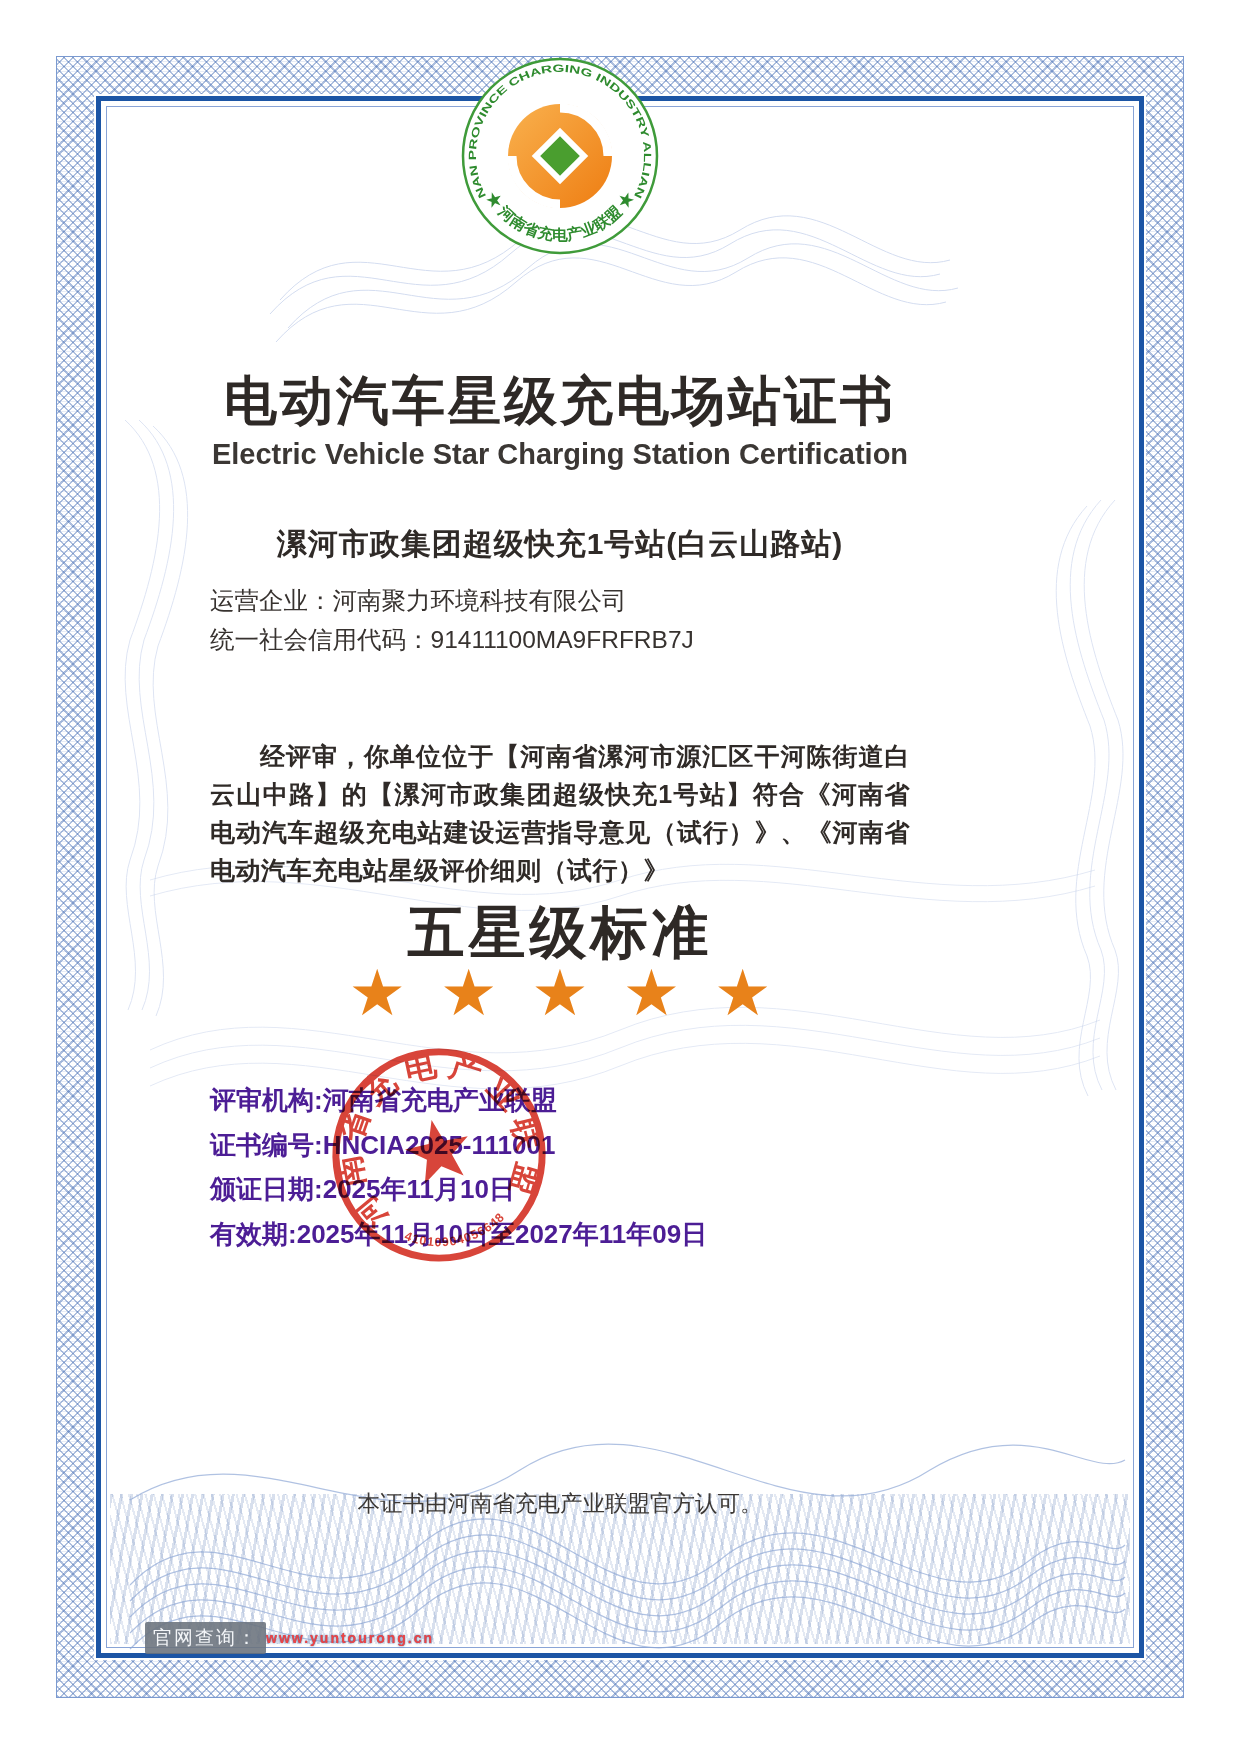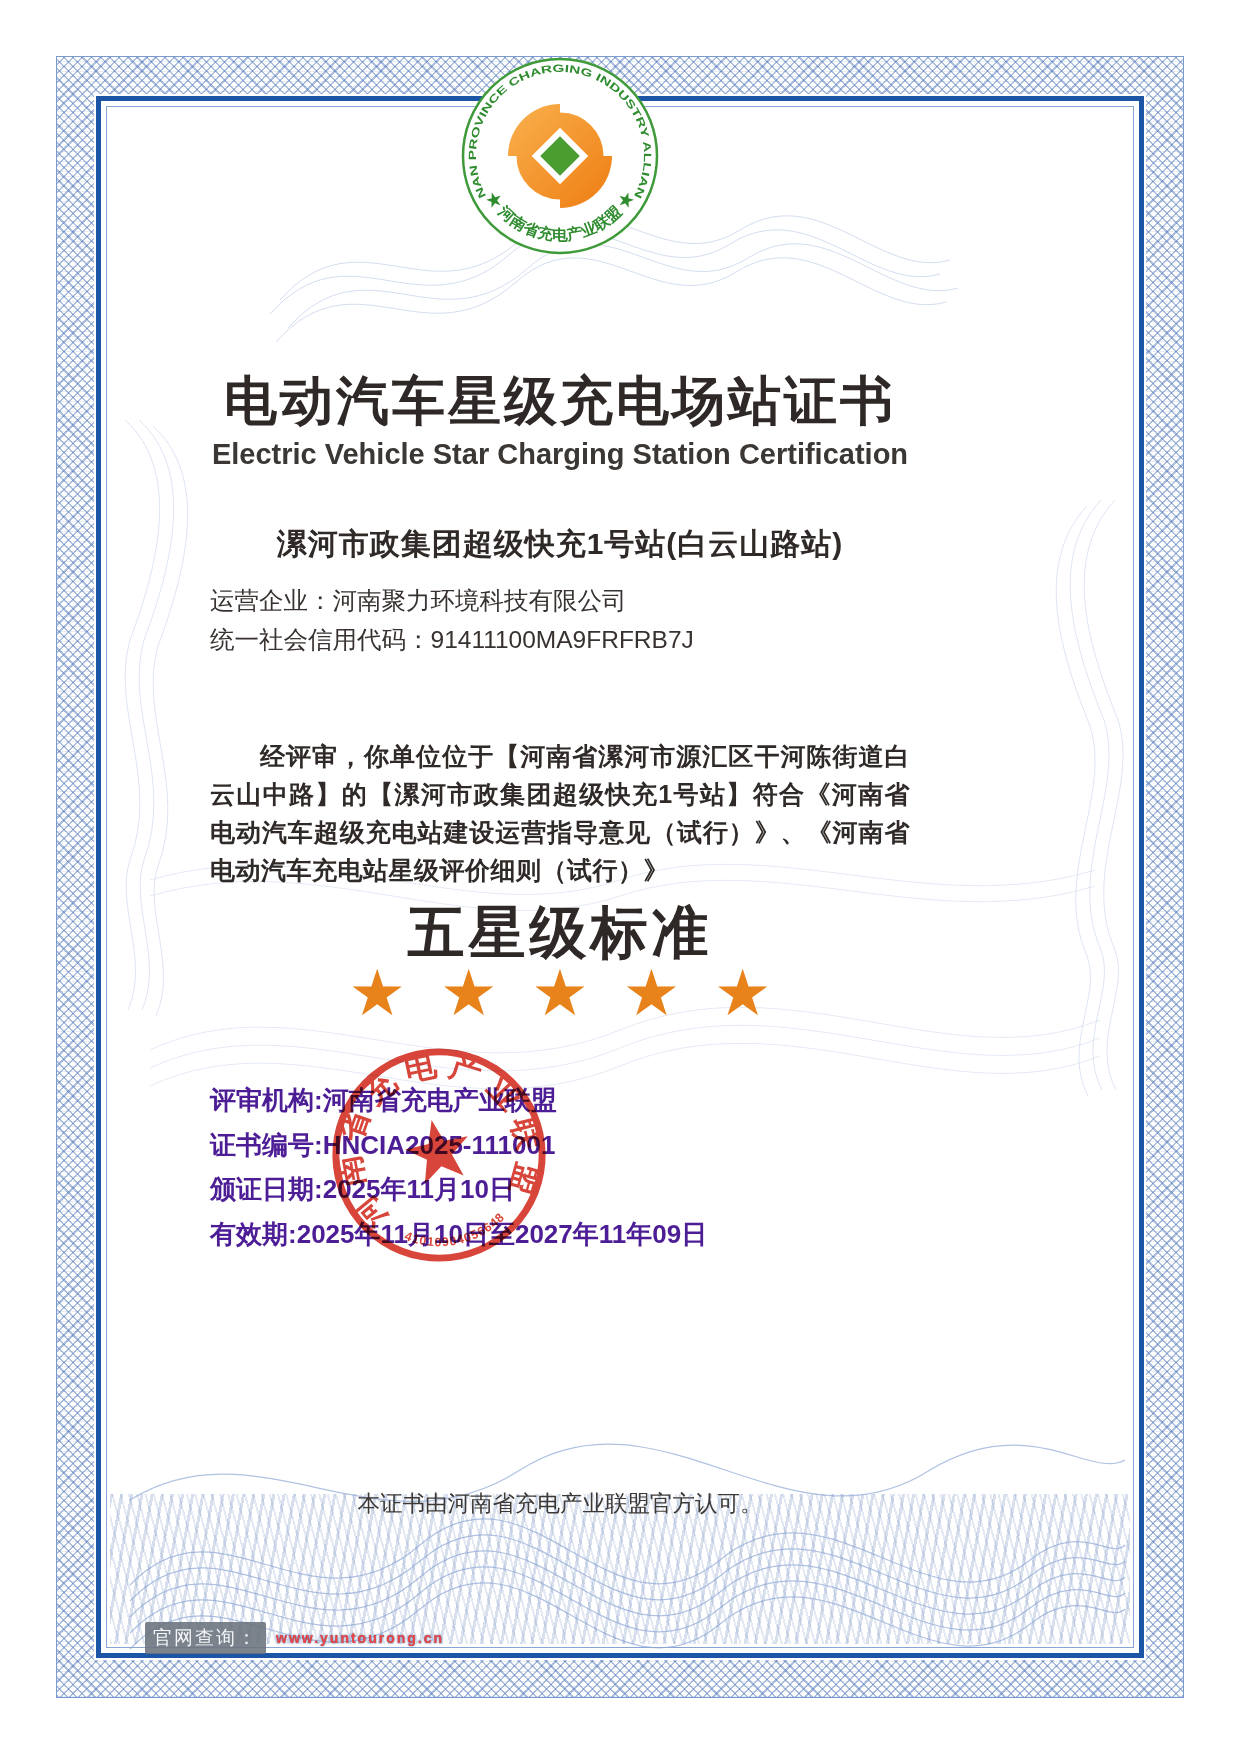--- a/index.html
+++ b/index.html
@@ -42,21 +42,21 @@
   }
   .rating-title{top:895px;font-size:57px;font-weight:900;text-align:center;color:#2e2926;letter-spacing:4px;}
   .stars{top:958px;display:flex;justify-content:center;gap:34px;}
   .star{font-size:64px;line-height:70px;color:#e8821a;}
   .details{top:1078px;font-size:26px;font-weight:600;color:#4c1d95;}
   .details .row{line-height:44.5px;}
   .footer-note{top:1472px;font-size:22.5px;font-weight:500;text-align:center;color:#3c3835;margin-top:16px;}
   
   .seal{position:absolute;left:320px;top:1036px;width:238px;height:238px;opacity:.88;mix-blend-mode:multiply;}
   
-  .website{position:absolute;left:145px;top:1622px;display:flex;align-items:center;gap:10px;}
+  .website{position:absolute;left:145px;top:1622px;display:flex;align-items:center;}
   .site-label{
     font-size:19px;color:#f3f5f8;background:rgba(106,114,124,.88);
     padding:3px 8px;border-radius:2px;letter-spacing:2px;
   }
   .site-url{
     font-size:14px;font-weight:600;color:#ef4444;letter-spacing:2px;
     text-shadow:0 0 3px rgba(45,75,135,.55), 0 0 1px rgba(45,75,135,.8);
   }
 </style>
 </head>

